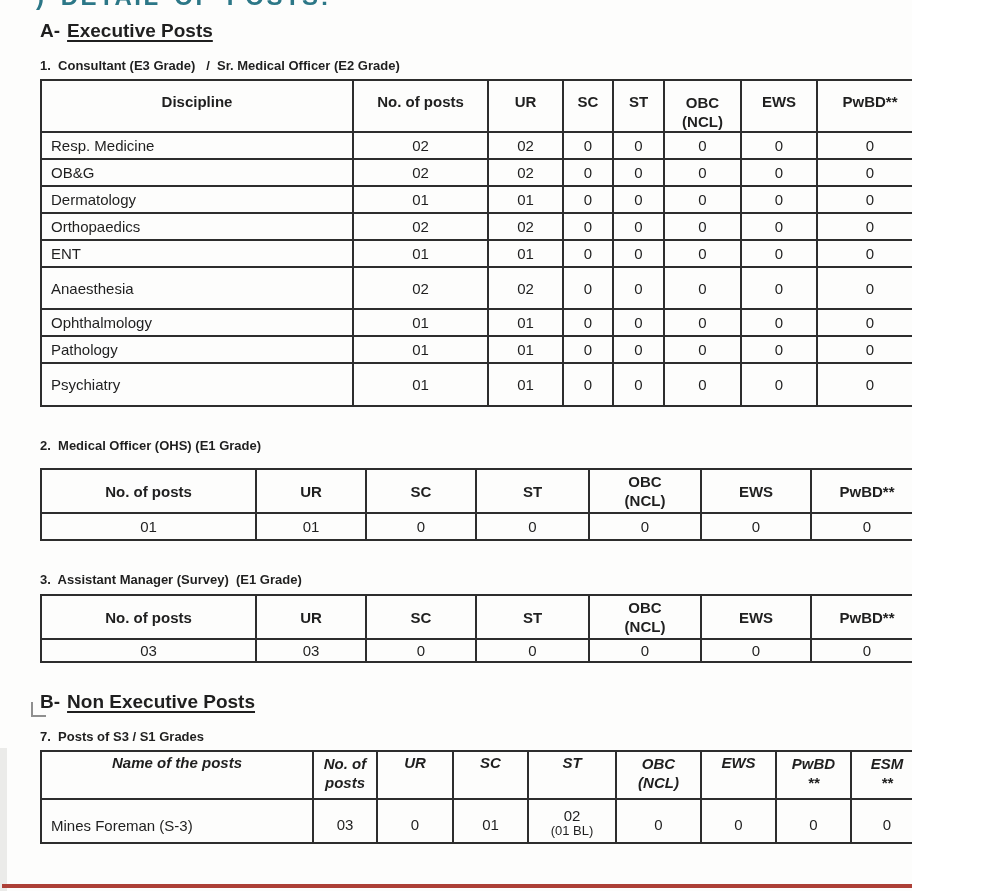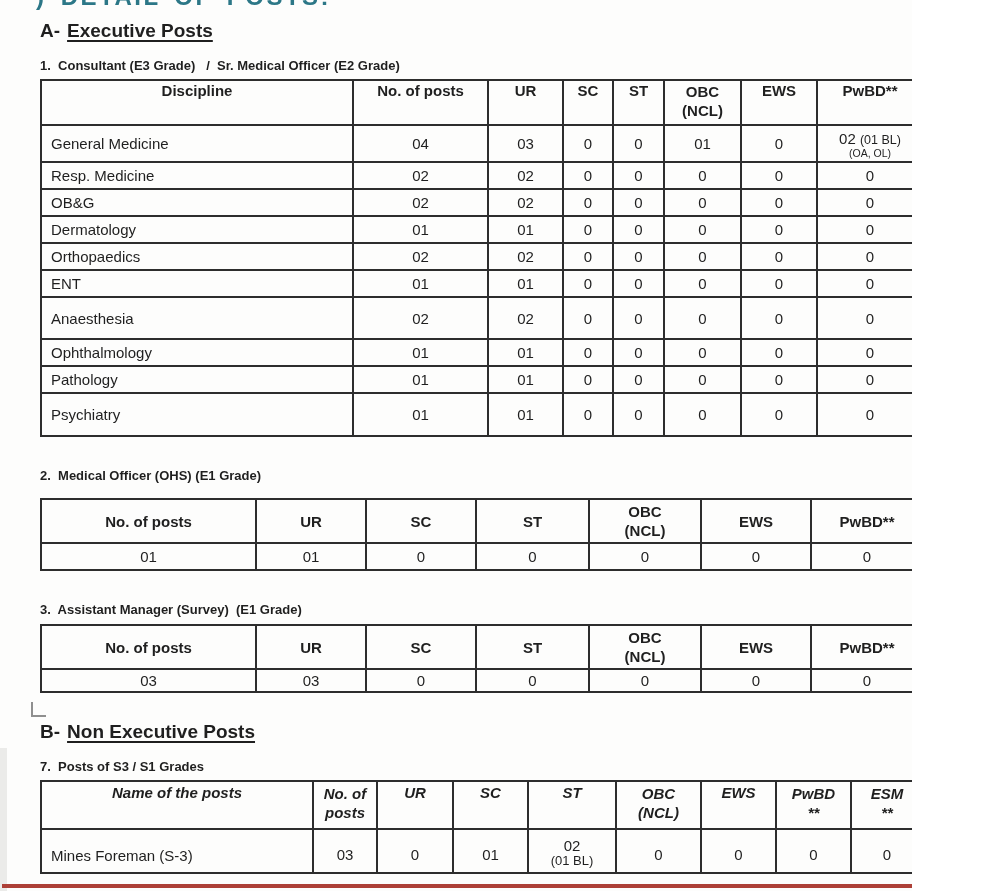--- a/index.html
+++ b/index.html
@@ -22,21 +22,21 @@
 
   .tbl-title{ font-size:13px; font-weight:bold; line-height:22px; white-space:pre-wrap; }
 
   table{ border-collapse:collapse; table-layout:fixed; width:882px; background:#fdfdfc; }
   th,td{ border:2px solid #2d2d2d; padding:0 3px; font-size:15px; overflow:hidden; }
   th{ font-weight:bold; text-align:center; }
   td{ text-align:center; vertical-align:middle; }
   .disc{ text-align:left; padding-left:9px; }
 
   .t1 thead tr{ height:45px; }
-  .t1 th{ vertical-align:top; padding-top:1px; }
+  .t1 th{ vertical-align:top; padding-top:12px; }
   .rh-a{ height:37px; } .rh-b{ height:27px; } .rh-c{ height:42px; } .rh-d{ height:43px; }
 
   .t23 thead tr{ height:44px; }
   .t23 th{ vertical-align:middle; }
   .t2-row{ height:27px; } .t3-row{ height:23px; }
 
   .t4 thead tr{ height:48px;font-style:italic; }
   .t4 th{ vertical-align:top; padding-top:2px; }
   .t4-row{ height:44px; vertical-align:top; }
   .t4-row td{ padding-top:6px; }
@@ -92,33 +92,20 @@
           <th>SC</th>
           <th>ST</th>
           <th>
               <div class="obc-wrap">OBC (NCL)</div>
             </th>
           <th>EWS</th>
           <th>PwBD**</th>
         </tr>
       </thead>
       <tbody>
-        <tr class="rh-a">
-          <td class="disc">General Medicine</td>
-          <td>04</td>
-          <td>03</td>
-          <td>0</td>
-          <td>0</td>
-          <td>01</td>
-          <td>0</td>
-          <td class="pwbd-cell">
-            <div><span>02</span> <span class="pwbd-detail">(01 BL)</span></div>
-            <div class="pwbd-note">(OA, OL)</div>
-          </td>
-        </tr>
         <tr class="rh-b">
           <td class="disc">Resp. Medicine</td>
           <td>02</td>
           <td>02</td>
           <td>0</td>
           <td>0</td>
           <td>0</td>
           <td>0</td>
           <td>0</td>
         </tr>

